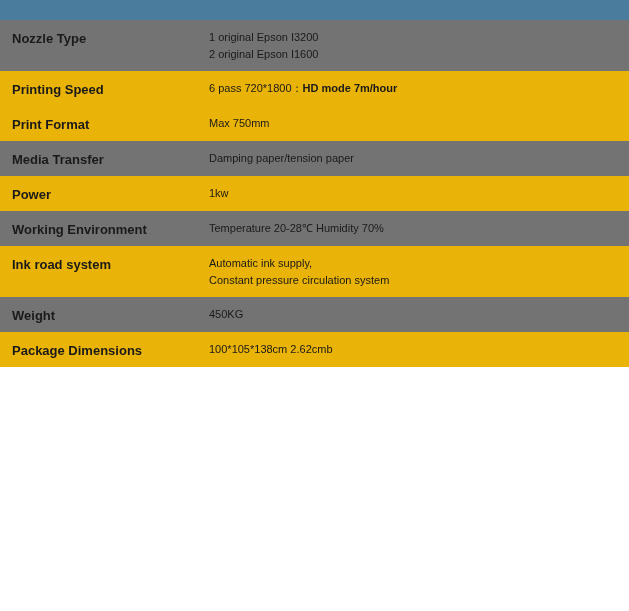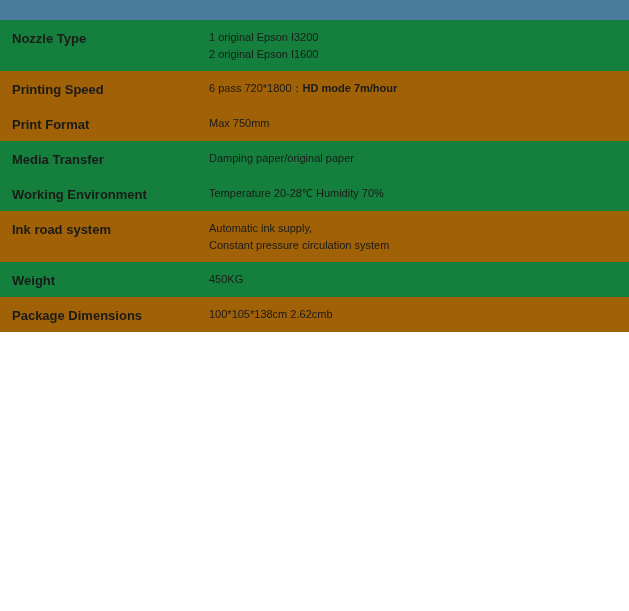--- a/index.html
+++ b/index.html
@@ -25,24 +25,24 @@
     table {
       width: 100%;
       border-collapse: collapse;
     }
     tr td {
       padding: 9px 12px;
       vertical-align: middle;
       border: none;
     }
     tr.row-light {
-      background-color: #15803d;
+      background-color: #737373;
     }
     tr.row-dark {
-      background-color: #a16207;
+      background-color: #eab308;
     }
     td.label-col {
       width: 197px;
       font-weight: bold;
       color: #1a1a1a;
       font-size: 13px;
       vertical-align: top;
       padding-top: 11px;
     }
     td.value-col {
@@ -70,21 +70,25 @@
         <tr class="row-dark">
           <td class="label-col">Printing Speed</td>
           <td class="value-col"><span>6 pass 720*1800：</span><span class="bold-part">HD mode 7m/hour</span></td>
         </tr>
         <tr class="row-dark">
           <td class="label-col">Print Format</td>
           <td class="value-col">Max 750mm</td>
         </tr>
         <tr class="row-light">
           <td class="label-col">Media Transfer</td>
-          <td class="value-col">Damping paper/original paper</td>
+          <td class="value-col">Damping paper/tension paper</td>
+        </tr>
+        <tr class="row-dark">
+          <td class="label-col">Power</td>
+          <td class="value-col">1kw</td>
         </tr>
         <tr class="row-light">
           <td class="label-col">Working Environment</td>
           <td class="value-col">Temperature 20-28℃ Humidity 70%</td>
         </tr>
         <tr class="row-dark">
           <td class="label-col">Ink road system</td>
           <td class="value-col">Automatic ink supply,<br>Constant pressure circulation system</td>
         </tr>
         <tr class="row-light">

